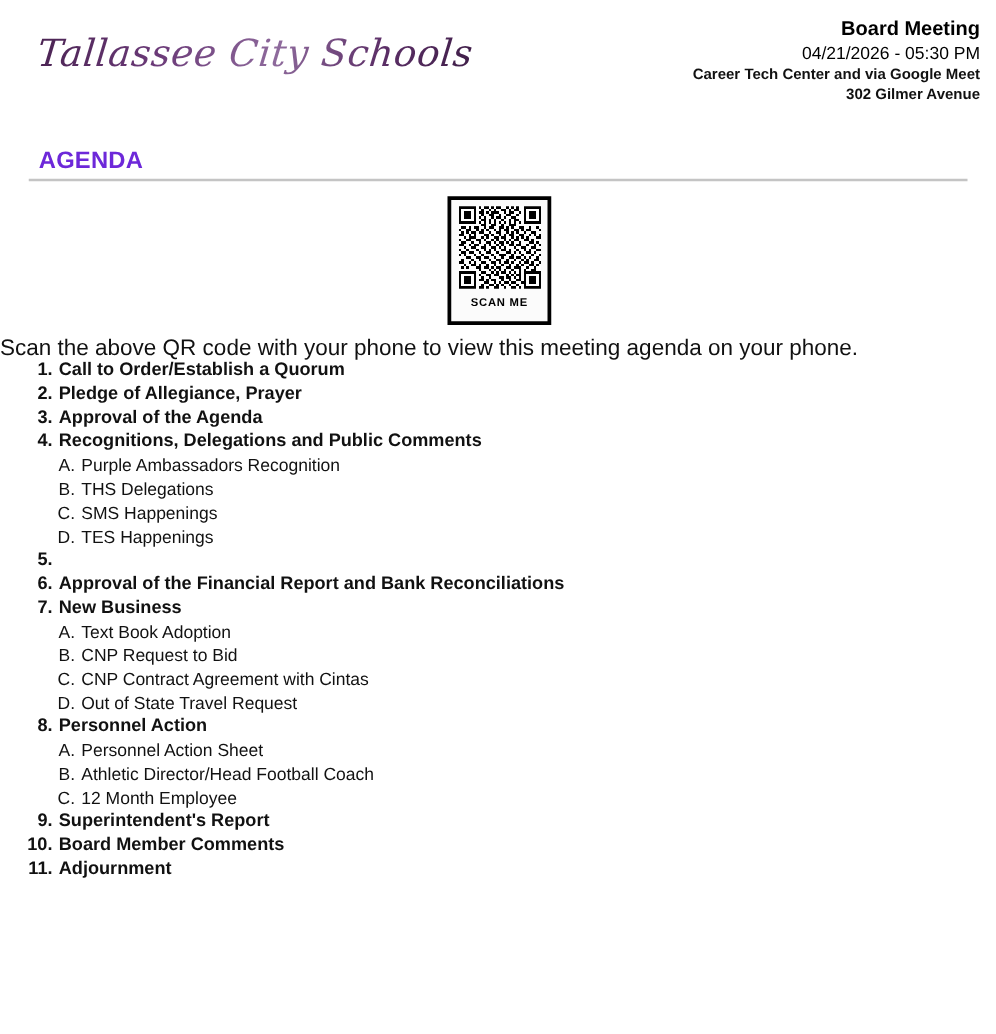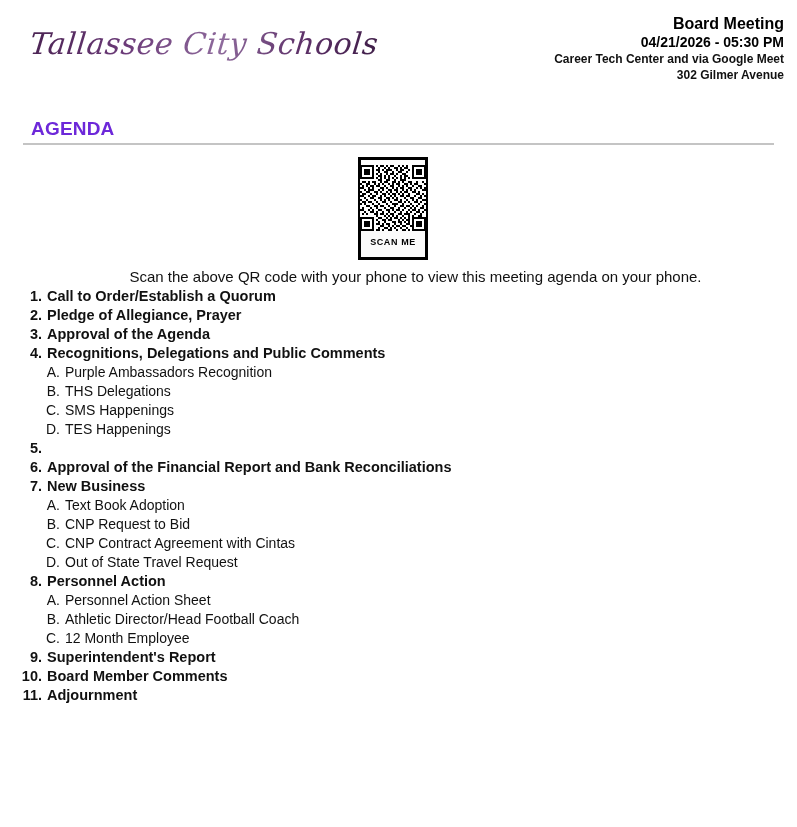--- a/index.html
+++ b/index.html
@@ -47,21 +47,21 @@
     text-align: right;
     line-height: 1.28;
   }
   .meeting-title {
     font-size: 16px;
     font-weight: bold;
     color: #000;
   }
   .meeting-datetime {
     font-size: 14px;
-    font-weight: bold;
+    font-weight: normal;
     color: #000;
   }
   .meeting-location,
   .meeting-address {
     font-size: 12px;
     font-weight: bold;
     color: #111;
   }
 
   
@@ -81,21 +81,21 @@
     width: 751px;
     height: 2px;
     background: #c4c4c4;
   }
 
   
   .qr-block {
     position: absolute;
     left: 358px;
     top: 157px;
-    width: 70px;
+    width: 83px;
     height: 103px;
     border: 3px solid #000;
     background: #fbfbfb;
     box-sizing: border-box;
     display: flex;
     flex-direction: column;
     align-items: center;
   }
   .qr-code {
     margin-top: 5px;
@@ -111,24 +111,22 @@
     letter-spacing: 0.6px;
     color: #000;
   }
 
   
   .scan-note {
     position: absolute;
     left: 0;
     top: 268px;
     width: 797px;
-    text-align: center;
-    font-size: 15px;
+    font-size: 18px;
     color: #111;
-    padding-left: 34px;
     box-sizing: border-box;
   }
 
   
   .agenda-list {
     position: absolute;
     left: 0;
     top: 288px;
     width: 797px;
   }

